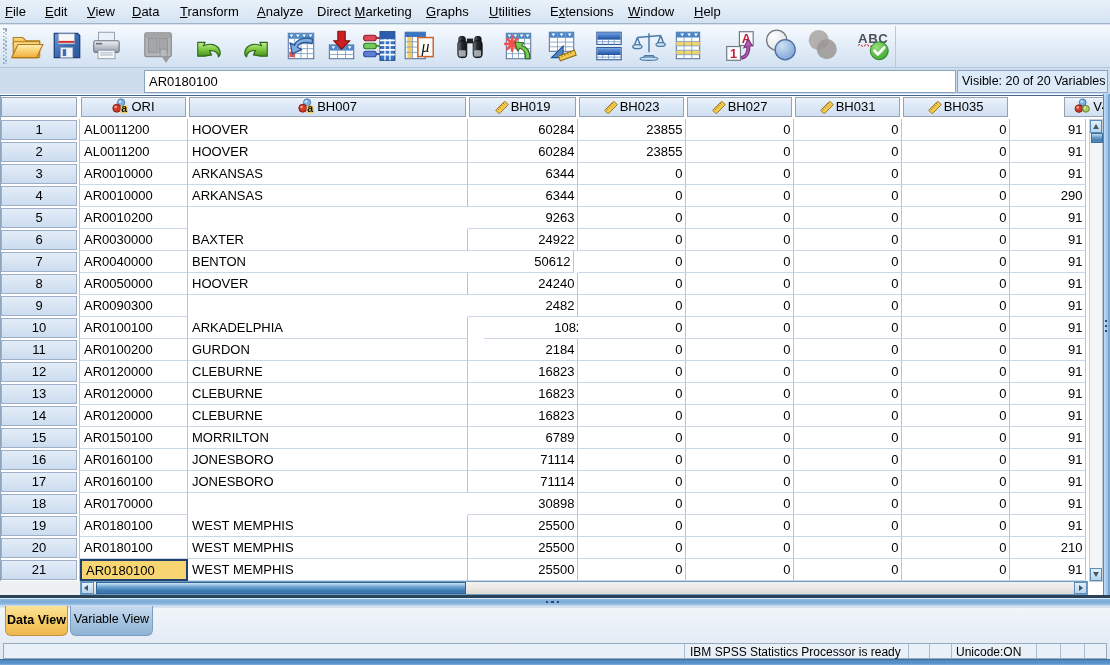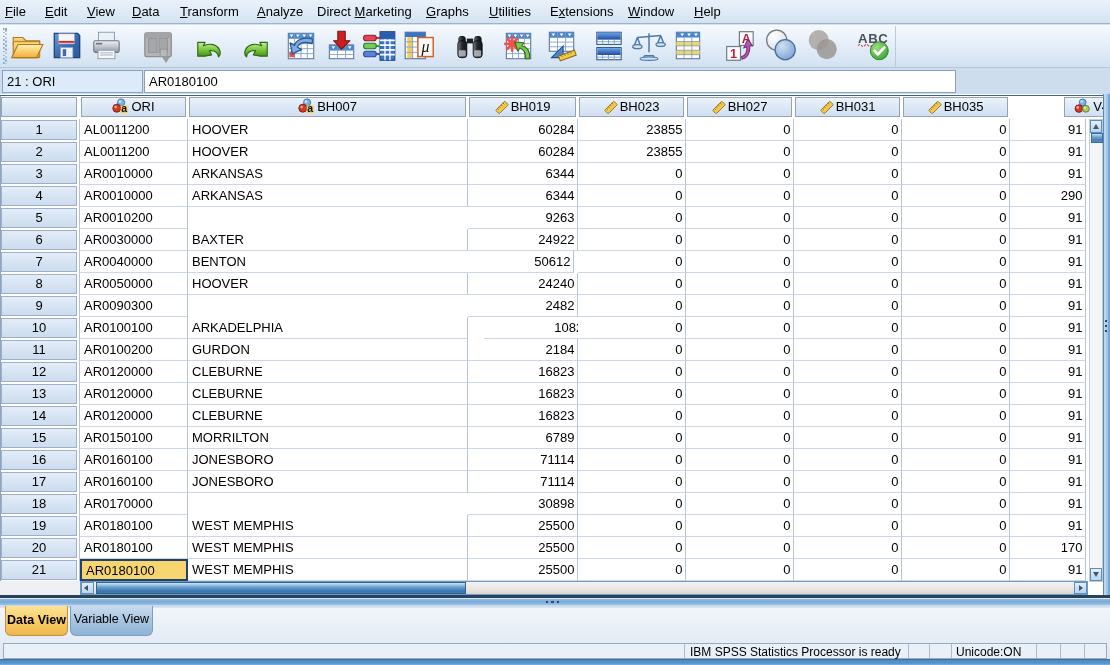--- a/index.html
+++ b/index.html
@@ -285,22 +285,22 @@
     <defs>
       <radialGradient id="gc1" cx="0.35" cy="0.3" r="0.9">
         <stop offset="0" stop-color="#97dd7c"></stop>
         <stop offset="1" stop-color="#2f9e28"></stop>
       </radialGradient>
     </defs>
     <circle cx="22" cy="21.5" r="8.5" fill="url(#gc1)" stroke="#1e7a1a" stroke-width="0.8"></circle>
     <path d="M17.5 21.5 l3.2 3.4 l6 -6.5" fill="none" stroke="#fff" stroke-width="2.6" stroke-linecap="round" stroke-linejoin="round"></path>
   </svg>
 <div id="refbar">
-<div class="refbox" style="left:2px;width:141px">21 : ORI</div>
 <div class="refbox" id="editbox" style="left:144px;width:812px">AR0180100</div>
+<div class="refbox" style="left:957px;width:151px;font-size:12.5px">Visible: 20 of 20 Variables</div>
 </div>
 <div id="datapane">
 <div style="position:absolute;left:0;top:0.5px;width:1104px;height:1.6px;background:#3f658c"></div>
 <div style="position:absolute;left:0;top:2px;width:1px;height:506px;background:#8fa6bd"></div>
 <div style="position:absolute;left:79.2px;top:24.5px;width:0.8px;height:462px;background:#b7c2d0"></div>
 <div class="hcell corner" style="left:1px;width:76px"></div>
 <div class="hcell" style="left:81px;width:105px"><svg class="hic" width="17" height="16" viewBox="0 0 17 16">
         <circle cx="9.1" cy="4.5" r="3.6" fill="#7fb2e4" stroke="#3c6ea6" stroke-width="0.9"></circle>
         <circle cx="8" cy="3.6" r="1.3" fill="#cfe5f8"></circle>
         <circle cx="4.8" cy="10.2" r="4.0" fill="#d03a2a" stroke="#7c1a10" stroke-width="0.9"></circle>
@@ -562,21 +562,21 @@
     </div>
 <div class="rh" style="top:444.0px">20</div>
 <div class="drow" style="top:442.5px">
       <div class="dc cl" style="left:80px;width:108px">AR0180100</div>
       <div class="dc cl" style="left:188px;width:280px">WEST MEMPHIS</div>
       <div class="dc cr" style="left:468px;width:110px">25500</div>
       <div class="dc cr" style="left:578px;width:108px">0</div>
       <div class="dc cr" style="left:686px;width:108px">0</div>
       <div class="dc cr" style="left:794px;width:108px">0</div>
       <div class="dc cr" style="left:902px;width:108px">0</div>
-      <div class="dc cr" style="left:1010px;width:76px">170</div>
+      <div class="dc cr" style="left:1010px;width:76px">210</div>
     </div>
 <div class="rh" style="top:466.0px">21</div>
 <div class="drow" style="top:464.5px">
       <div class="dc cl sel" style="left:80px;width:108px">AR0180100</div>
       <div class="dc cl" style="left:188px;width:280px">WEST MEMPHIS</div>
       <div class="dc cr" style="left:468px;width:110px">25500</div>
       <div class="dc cr" style="left:578px;width:108px">0</div>
       <div class="dc cr" style="left:686px;width:108px">0</div>
       <div class="dc cr" style="left:794px;width:108px">0</div>
       <div class="dc cr" style="left:902px;width:108px">0</div>

